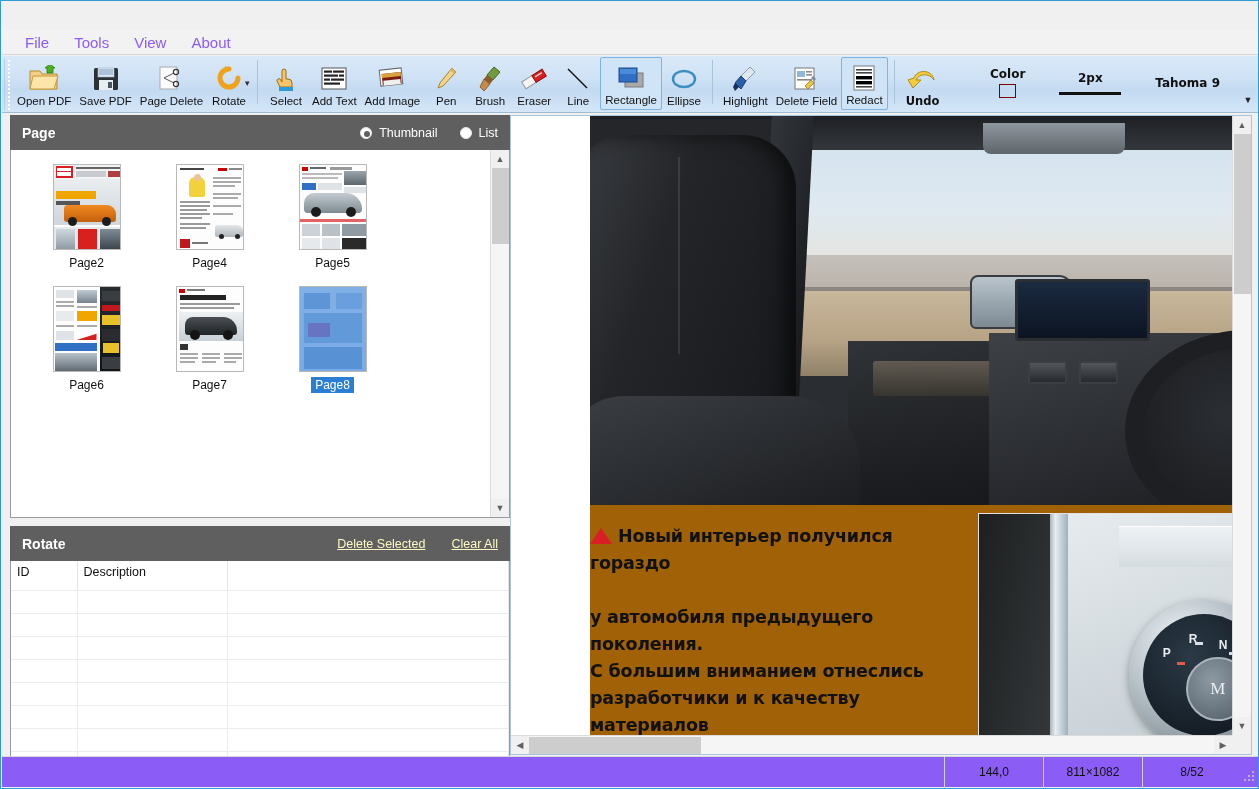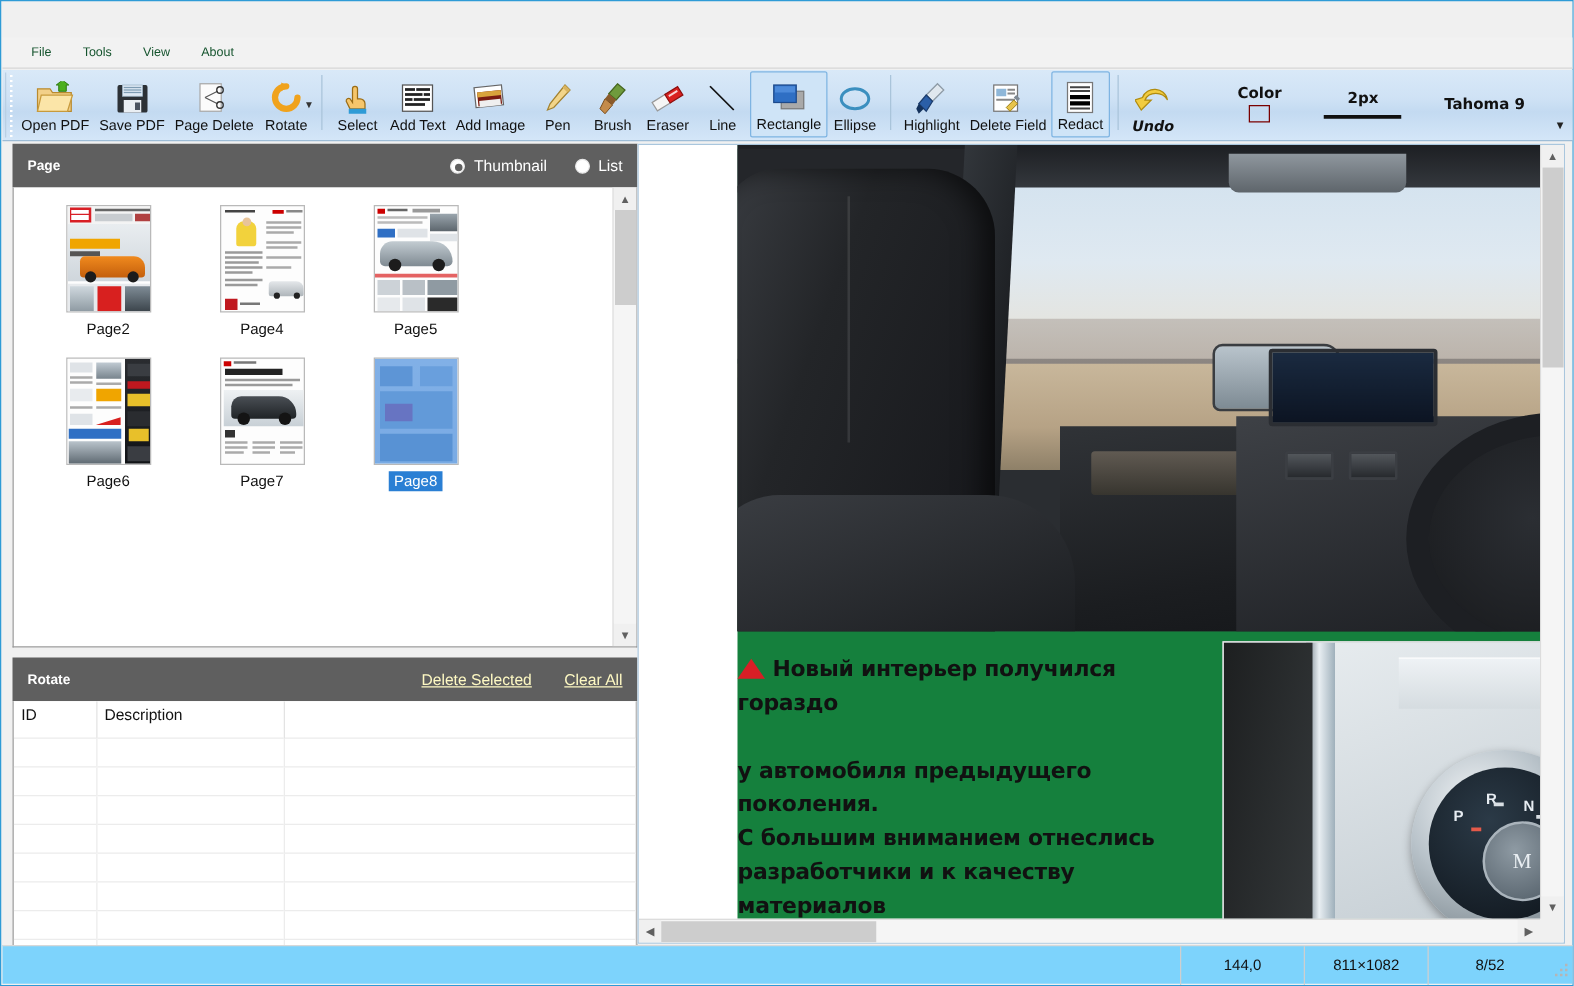--- a/index.html
+++ b/index.html
@@ -45,21 +45,21 @@
   .win-btn svg { display: block; }
 
   
   #menubar {
     position: absolute; left: 1px; top: 29px; width: 1257px; height: 25px;
     background: #f2f2f2;
     display: flex; align-items: center; padding-left: 12px;
     border-bottom: 1px solid #d6d6d6;
   }
   .menu-item {
-    font-size: 10px; color: #14532d; padding: 3px 11px; margin-right: 3px;
+    font-size: 15px; color: #8b5cf6; padding: 3px 11px; margin-right: 3px;
   }
 
   
   #toolbar {
     position: absolute; left: 1px; top: 55px; width: 1257px; height: 57px;
     background: linear-gradient(#d9e9f8 0%, #cfe2f5 40%, #c3daf1 60%, #d4e6f8 100%);
     border-bottom: 1px solid #9dbcd6;
     display: flex; align-items: flex-start;
   }
   #tb-grip {
@@ -100,21 +100,21 @@
   }
 
   
   #leftpanel {
     position: absolute; left: 9px; top: 114px; width: 500px; height: 640px;
   }
   .panel-head {
     height: 35px; background: #5f5f5f; display: flex; align-items: center;
     padding: 0 12px; color: #fff;
   }
-  .panel-head .ptitle { font-size: 11px; font-weight: bold; }
+  .panel-head .ptitle { font-size: 14px; font-weight: bold; }
   .panel-head .phright { margin-left: auto; display: flex; align-items: center; }
   .radio-wrap { display: flex; align-items: center; margin-left: 22px; }
   .radio {
     width: 12px; height: 12px; border-radius: 50%; background: #ffffff;
     display:inline-block; position: relative; margin-right: 7px;
     border: 1px solid #e8e8e8;
   }
   .radio.on::after {
     content:""; position:absolute; left: 3px; top: 3px; width: 6px; height: 6px;
     border-radius: 50%; background: #5f5f5f;
@@ -182,21 +182,21 @@
 
   
   #docview {
     position: absolute; left: 509px; top: 114px; width: 742px; height: 640px;
     background: #ffffff; border: 1px solid #a9c6dd; overflow: hidden;
   }
   #page-canvas {
     position: absolute; left: 0; top: 0; right: 19px; bottom: 19px;
     background: #ffffff; overflow: hidden;
   }
-  #pdf-page { position: absolute; left: 79px; top: -1px; width: 644px; height: 640px; background: #15803d; }
+  #pdf-page { position: absolute; left: 79px; top: -1px; width: 644px; height: 640px; background: #a16207; }
 
   
   #hero {
     position: absolute; left: 0; top: 0; width: 644px; height: 390px;
     overflow: hidden; background: #2a2d31;
   }
   .sky { position:absolute; left:0; top:0; width:100%; height:44%;
          background: linear-gradient(#cfe0ee 0%, #dfe9f1 55%, #e7e2d6 100%); }
   .mesa { position:absolute; left:0; top:36%; width:100%; height:12%;
           background: linear-gradient(#b9b3ad 0%, #a89e96 100%); opacity:.75; }
@@ -295,21 +295,21 @@
   }
   .hs-arrow { width: 18px; height: 19px; display:flex; align-items:center; justify-content:center;
               font-size: 9px; color: #606060; }
   .hs-track { flex: 1; height: 19px; position: relative; background:#f5f5f5; }
   .hs-thumb { position:absolute; top: 1px; height: 17px; background: #cdcdcd; }
   #doc-corner { position:absolute; right:0; bottom:0; width:19px; height:19px; background:#f0f0f0; }
 
   
   #statusbar {
     position: absolute; left: 1px; bottom: 1px; width: 1257px; height: 31px;
-    background: #7dd3fc; border-top: 1px solid #d8d8d8;
+    background: #8b5cf6; border-top: 1px solid #d8d8d8;
     display: flex; align-items: center; justify-content: flex-end;
   }
   .sb-cell {
     height: 31px; display: flex; align-items: center; justify-content: center;
     font-size: 12px; color: #111; border-left: 1px solid #cfcfcf;
   }
   #sb-zoom { width: 99px; }
   #sb-size { width: 99px; }
   #sb-page { width: 99px; }
   #sb-grip {
@@ -531,21 +531,21 @@
     </div>
 
     <div class="tb-sep"></div>
 
     <div class="tool">
       <div class="ico">
         <svg width="30" height="26" viewBox="0 0 30 26">
           <path d="M6 12 C9 3, 24 3, 26 14 C22 7, 11 7, 8 14 l5 0 -8 8 -5 -8z" fill="#f2cc40" stroke="#b08c10" stroke-width="1"></path>
         </svg>
       </div>
-      <div class="lbl" style="font-weight:bold;font-family:'DejaVu Sans',sans-serif;font-style:italic;">Undo</div>
+      <div class="lbl" style="font-weight:bold;font-family:'DejaVu Sans',sans-serif;">Undo</div>
     </div>
 
     <div id="tb-right">
       <div class="tb-field">
         <div class="cap">Color</div>
         <div id="color-swatch"></div>
       </div>
       <div class="tb-field">
         <div class="cap">2px</div>
         <div id="width-sample"></div>

